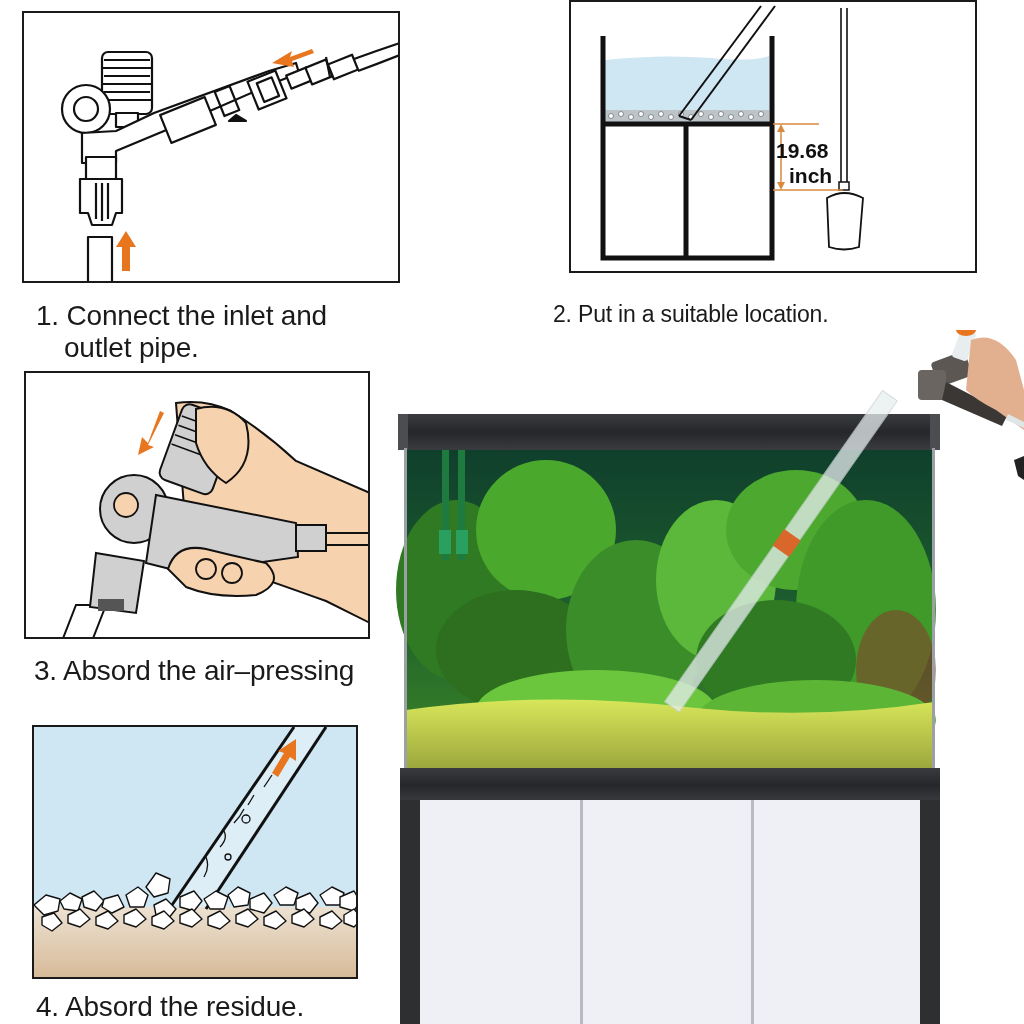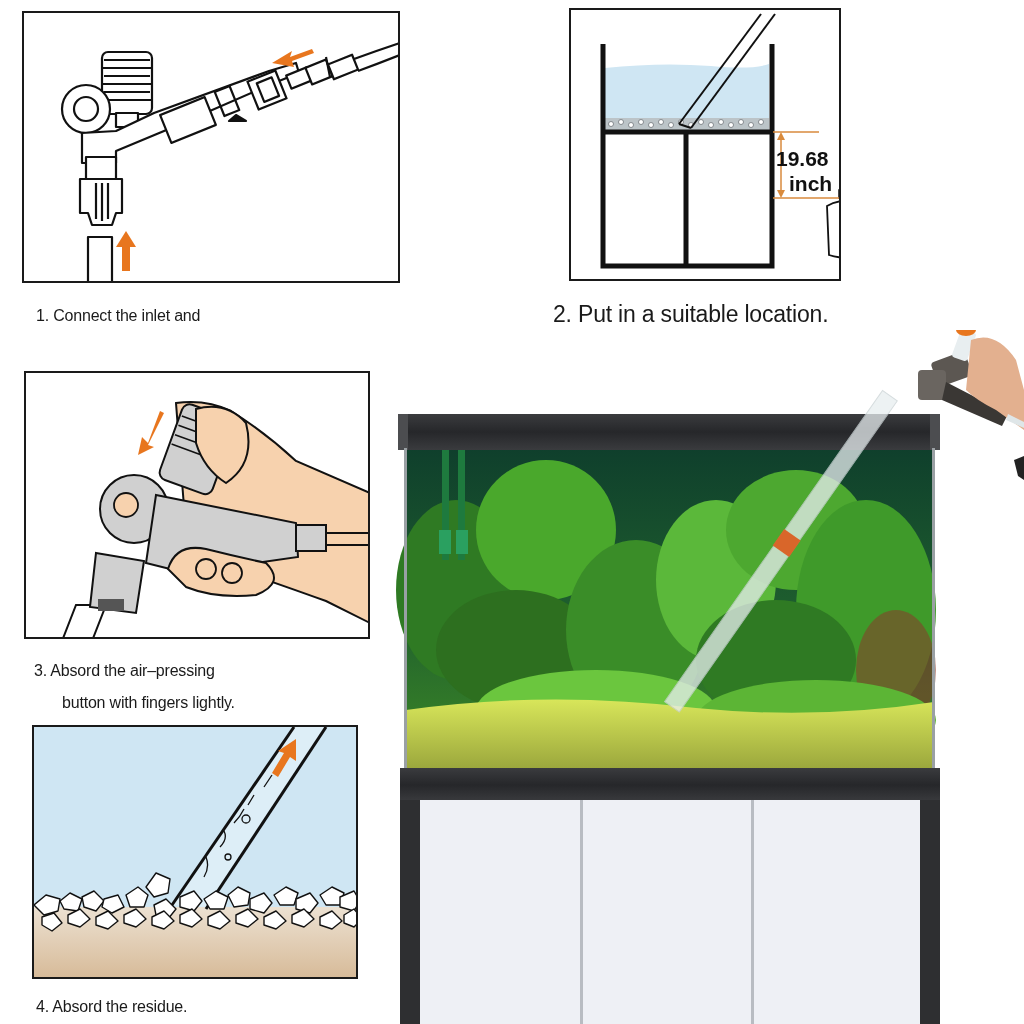--- a/index.html
+++ b/index.html
@@ -1,18 +1,18 @@
 <!DOCTYPE html>
 <html><head>
 <meta charset="utf-8">
 <style>
   html, body { margin:0; padding:0; background:#ffffff; }
   body { width:1024px; height:1024px; position:relative; overflow:hidden; font-family:"Liberation Sans", sans-serif; }
   .panel { position:absolute; border:2px solid #1a1a1a; background:#fff; box-sizing:border-box; overflow:hidden; }
-  .caption { position:absolute; font-family:"Liberation Sans", sans-serif; color:#1a1a1a; font-size:16px; line-height:32px; letter-spacing:-0.2px; }
+  .caption { position:absolute; font-family:"Liberation Sans", sans-serif; color:#1a1a1a; font-size:28px; line-height:32px; letter-spacing:-0.2px; }
   .caption .l2 { display:block; padding-left:28px; }
   svg { display:block; }
   .photo { position:absolute; }
 </style>
 </head>
 <body>
 
 <div class="panel" style="left:22px;top:11px;width:378px;height:272px;">
   <svg width="378" height="272" viewBox="0 0 378 272">
     <g fill="none" stroke="#111" stroke-width="2.2" stroke-linejoin="round">
@@ -51,23 +51,24 @@
       <rect x="64" y="224" width="24" height="46" fill="#fff"></rect>
     </g>
 
     <path d="M98 258 L98 234 L92 234 L102 218 L112 234 L106 234 L106 258 Z" fill="#e8761e"></path>
     <path d="M288 36 L266 44 L268 38 L248 50 L270 54 L268 48 L290 40 Z" fill="#e8761e"></path>
   </svg>
 </div>
 <div class="caption" style="left:36px;top:300px;">
   <span>1.</span>
   <span>Connect the inlet and</span>
-</div>
-
-<div class="panel" style="left:569px;top:8px;width:272px;height:273px;">
+  <span class="l2">outlet pipe.</span>
+</div>
+
+<div class="panel" style="left:569px;top:0;width:408px;height:273px;">
   <svg width="340" height="273" viewBox="0 0 340 273">
 
     <path d="M34 58 Q90 52 140 56 Q180 60 198 54 L198 118 L34 118 Z" fill="#cfe6f3"></path>
 
     <rect x="34" y="108" width="164" height="12" fill="#bcc4c8"></rect>
     <g fill="#ffffff" stroke="#6f7478" stroke-width="0.8">
       <circle cx="40" cy="114" r="2.5"></circle>
         <circle cx="50" cy="112" r="2.5"></circle>
         <circle cx="60" cy="115" r="2.5"></circle>
         <circle cx="70" cy="112" r="2.5"></circle>
@@ -150,21 +151,20 @@
     <path d="M142 196 Q150 170 180 176 Q212 184 240 190 Q260 210 230 222 Q190 226 160 214 Z" fill="#f7d2ae" stroke="#111" stroke-width="2"></path>
     <circle cx="180" cy="196" r="10" fill="#f7d2ae" stroke="#111" stroke-width="1.8"></circle>
     <circle cx="206" cy="200" r="10" fill="#f7d2ae" stroke="#111" stroke-width="1.8"></circle>
 
     <path d="M134 38 L122 70 L116 64 L112 82 L128 74 L122 72 L138 40 Z" fill="#e8761e"></path>
   </svg>
 </div>
 <div class="caption" style="left:34px;top:655px;">
   <span>3.</span>
   <span>Absord the air–pressing</span>
-  <span class="l2">button with fingers lightly.</span>
 </div>
 
 <div class="panel" style="left:32px;top:725px;width:326px;height:254px;background:#cfe6f3;">
   <svg width="326" height="254" viewBox="0 0 326 254">
     <defs>
       <linearGradient id="sand" x1="0" y1="0" x2="0" y2="1">
         <stop offset="0" stop-color="#ece1d2"></stop>
           <stop offset="1" stop-color="#d6b996"></stop>
       </linearGradient>
     </defs>

